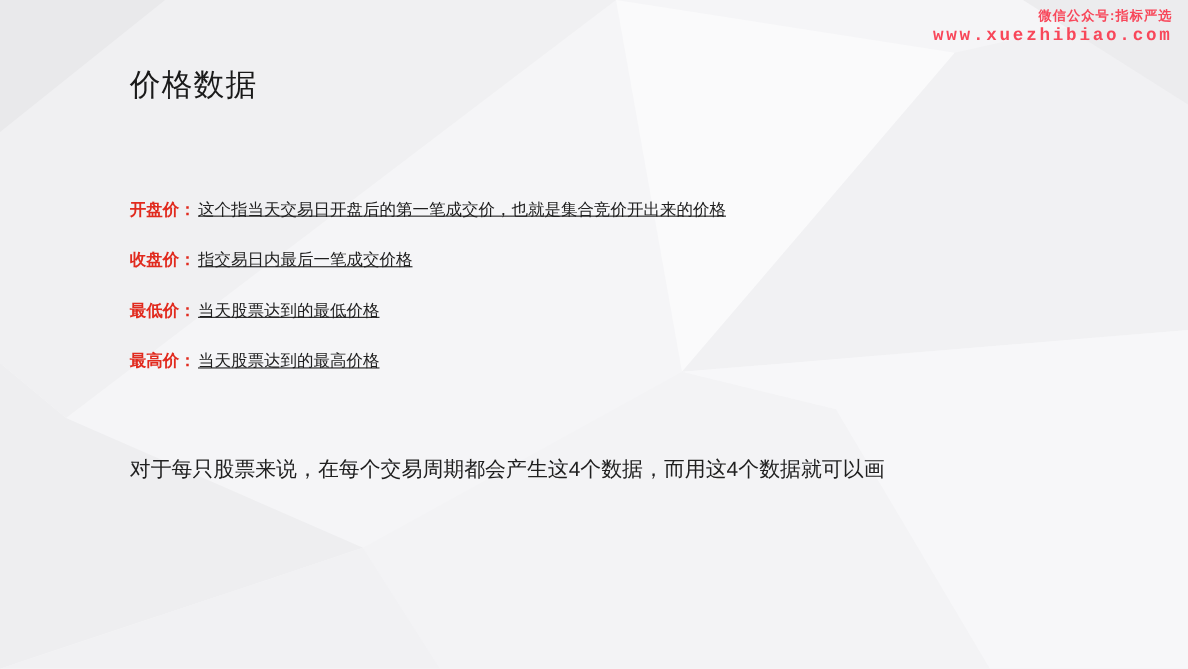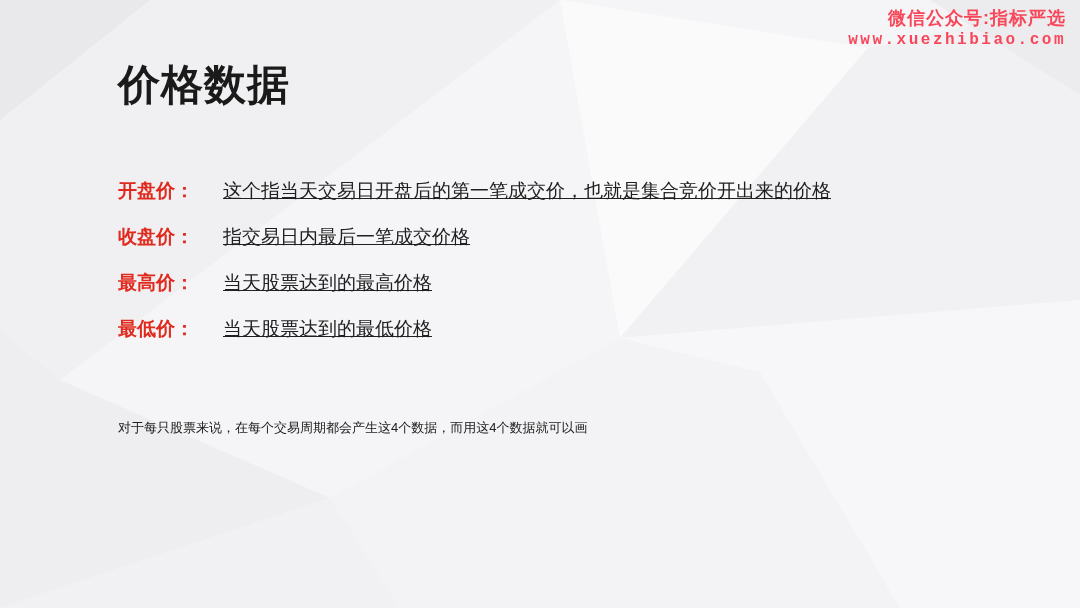--- a/index.html
+++ b/index.html
@@ -27,73 +27,72 @@
   }
   .watermark{
     position:absolute;
     top:6px;right:14px;
     text-align:right;
     color:var(--watermark-red);
     z-index:2;
     line-height:1.35;
   }
   .watermark .wm-line1{
-    font-size:18px;
+    font-size:12px;
     font-weight:700;
     letter-spacing:1px;
   }
   .watermark .wm-line2{
     font-size:16px;
     font-weight:700;
     letter-spacing:2.5px;
     font-family:"Liberation Mono","DejaVu Sans Mono",monospace;
   }
   .content{
     position:relative;
     z-index:1;
     padding-left:118px;
     padding-right:80px;
   }
   .page-title{
     position:absolute;
     left:118px;top:60px;
-    font-size:42px;
-    font-weight:700;
+    font-size:28px;
+    font-weight:400;
     color:var(--title-black);
     letter-spacing:1px;
     line-height:1.2;
   }
   .definitions{
     position:absolute;
     left:118px;top:179px;
     list-style:none;
   }
   .def-row{
     display:flex;
     align-items:baseline;
     height:46px;
-    font-size:19px;
+    font-size:15px;
     line-height:24px;
     white-space:nowrap;
-    gap:27px;
   }
   .def-term{
     color:var(--term-red);
     font-weight:700;
     margin-right:2px;
   }
   .def-desc{
     color:var(--text-black);
     font-weight:500;
     text-decoration:underline;
   }
   .summary{
     position:absolute;
     left:118px;top:404px;
-    font-size:13px;
+    font-size:19px;
     color:var(--text-black);
     font-weight:500;
   }
   .summary .sum-line{
     line-height:47px;
     white-space:nowrap;
   }
 </style>
 </head>
 <body>
@@ -125,26 +124,26 @@
     <ul class="definitions">
       <li class="def-row">
         <span class="def-term">开盘价：</span>
         <span class="def-desc">这个指当天交易日开盘后的第一笔成交价，也就是集合竞价开出来的价格</span>
       </li>
       <li class="def-row">
         <span class="def-term">收盘价：</span>
         <span class="def-desc">指交易日内最后一笔成交价格</span>
       </li>
       <li class="def-row">
+        <span class="def-term">最低价：</span>
+        <span class="def-desc">当天股票达到的最低价格</span>
+      </li>
+      <li class="def-row">
         <span class="def-term">最高价：</span>
         <span class="def-desc">当天股票达到的最高价格</span>
-      </li>
-      <li class="def-row">
-        <span class="def-term">最低价：</span>
-        <span class="def-desc">当天股票达到的最低价格</span>
       </li>
     </ul>
 
     <div class="summary">
       <div class="sum-line">对于每只股票来说，在每个交易周期都会产生这4个数据，而用这4个数据就可以画</div>
     </div>
 
   </div>
 </div>
 

